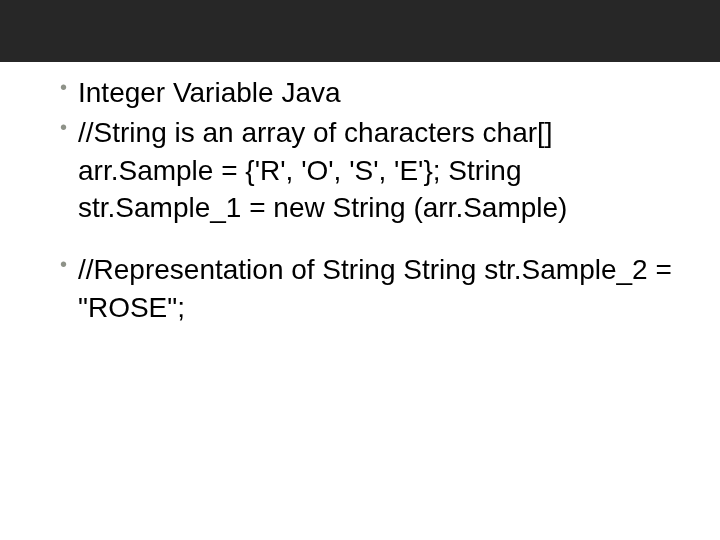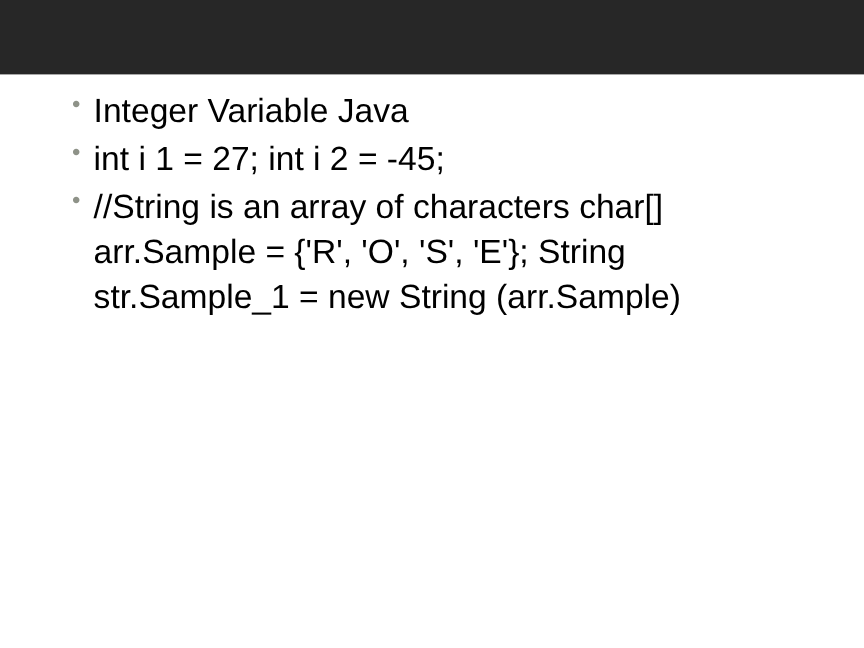--- a/index.html
+++ b/index.html
@@ -44,18 +44,20 @@
   .gap { height: 22px; }
 </style>
 </head>
 <body>
 
 <div class="slide">
   <div class="header-bar"></div>
   <div class="content">
     <ul class="bullet-list">
       <li class="bullet-item">Integer Variable Java</li>
-      <li class="bullet-item">int i 1 = 27; int i 2 = -45;</li>
       <li class="bullet-item">//String is an array of characters char[] arr.Sample = {'R', 'O', 'S', 'E'}; String str.Sample_1 = new String (arr.Sample)</li>
     </ul>
     <div class="gap"></div>
+    <ul class="bullet-list">
+      <li class="bullet-item">//Representation of String String str.Sample_2 = "ROSE";</li>
+    </ul>
   </div>
 </div>
 
 </body></html>

